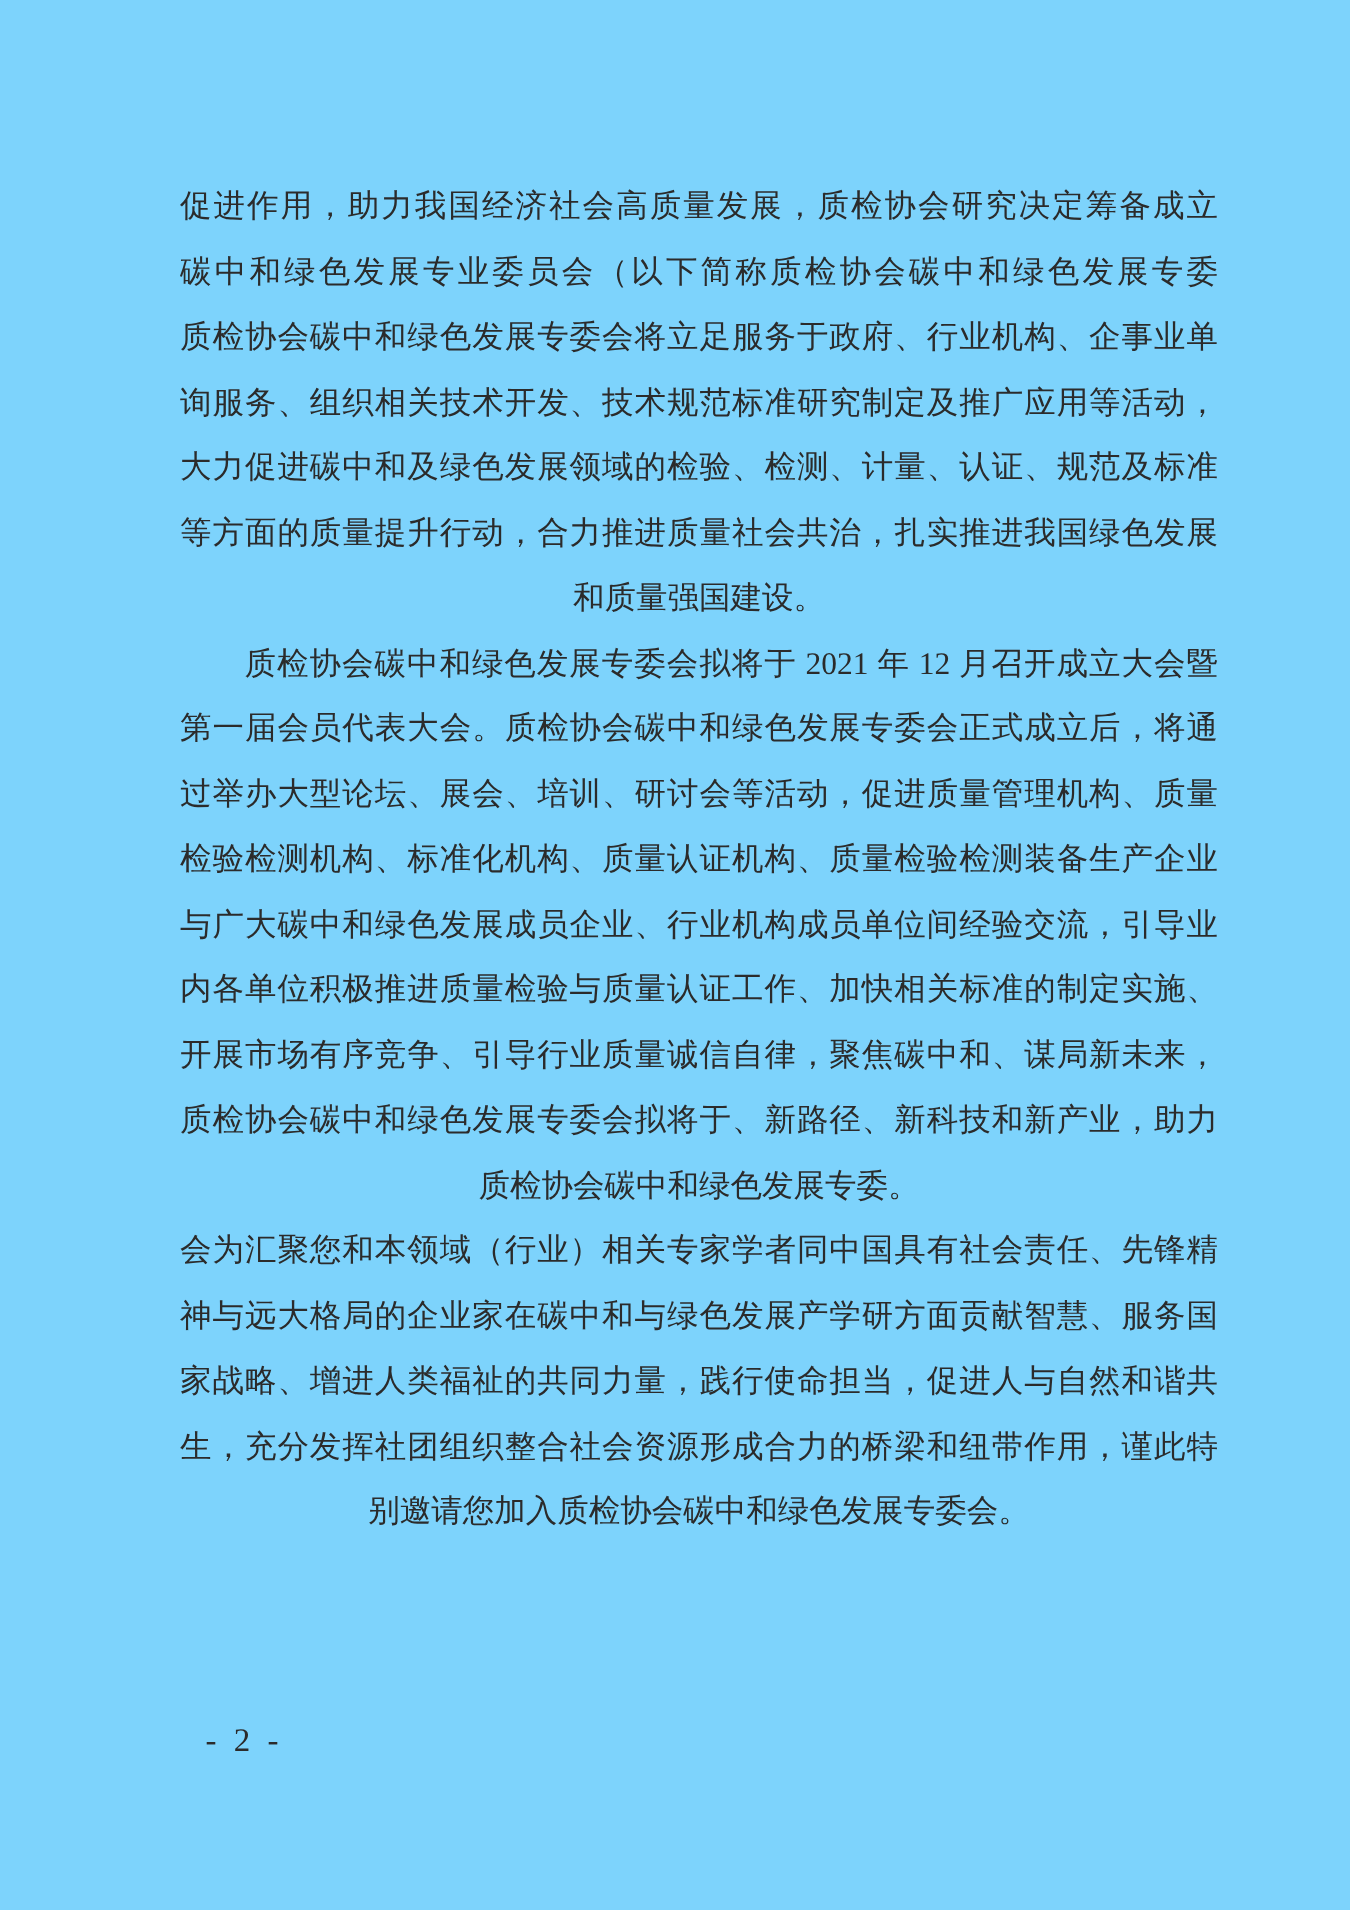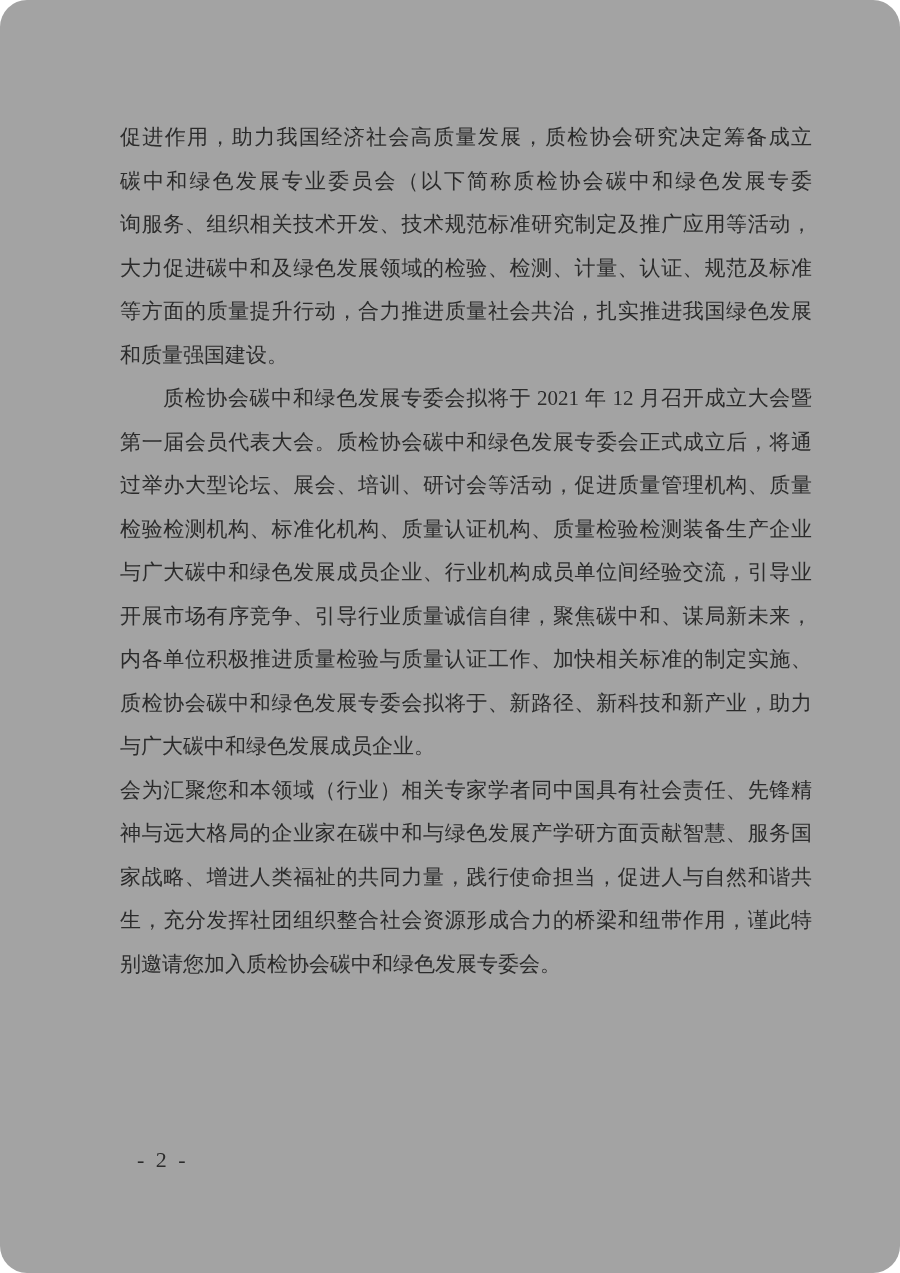--- a/index.html
+++ b/index.html
@@ -10,41 +10,40 @@
     width: 900px;
     height: 1273px;
     background: #ffffff;
     overflow: hidden;
     position: relative;
     font-family: "Liberation Serif", serif;
   }
   .page {
     position: absolute;
     inset: 0;
-    background: #a3a3a3;
-    border-radius: 27px;
+    background: #7dd3fc;
   }
   .text-block {
     position: absolute;
     left: 120px;
     top: 116px;
     width: 692px;
     font-size: 21px;
     line-height: 43.5px;
     color: #2b2b2b;
     letter-spacing: 0;
   }
   .para {
     margin: 0;
     padding: 0;
   }
   .line {
     height: 43.5px;
     overflow: hidden;
-    text-align: left;
+    text-align: center;
   }
   .line.full {
     text-align: justify;
     text-align-last: justify;
     -moz-text-align-last: justify;
   }
   .line.indent {
     text-indent: 43px;
   }
   .page-number {
@@ -59,35 +58,36 @@
   }
 </style>
 </head>
 <body style="background: rgb(255, 255, 255);">
 
 <div class="page">
   <div class="text-block" id="text-block" style="color: rgb(43, 43, 43);">
       <div class="para">
         <div class="line full">促进作用，助力我国经济社会高质量发展，质检协会研究决定筹备成立</div>
         <div class="line full">碳中和绿色发展专业委员会（以下简称质检协会碳中和绿色发展专委会）。</div>
+        <div class="line full">质检协会碳中和绿色发展专委会将立足服务于政府、行业机构、企事业单</div>
         <div class="line full">询服务、组织相关技术开发、技术规范标准研究制定及推广应用等活动，</div>
         <div class="line full">大力促进碳中和及绿色发展领域的检验、检测、计量、认证、规范及标准</div>
         <div class="line full">等方面的质量提升行动，合力推进质量社会共治，扎实推进我国绿色发展</div>
         <div class="line">和质量强国建设。</div>
       </div>
       <div class="para">
         <div class="line full indent">质检协会碳中和绿色发展专委会拟将于 2021 年 12 月召开成立大会暨</div>
         <div class="line full">第一届会员代表大会。质检协会碳中和绿色发展专委会正式成立后，将通</div>
         <div class="line full">过举办大型论坛、展会、培训、研讨会等活动，促进质量管理机构、质量</div>
         <div class="line full">检验检测机构、标准化机构、质量认证机构、质量检验检测装备生产企业</div>
         <div class="line full">与广大碳中和绿色发展成员企业、行业机构成员单位间经验交流，引导业</div>
+        <div class="line full">内各单位积极推进质量检验与质量认证工作、加快相关标准的制定实施、</div>
         <div class="line full">开展市场有序竞争、引导行业质量诚信自律，聚焦碳中和、谋局新未来，</div>
-        <div class="line full">内各单位积极推进质量检验与质量认证工作、加快相关标准的制定实施、</div>
         <div class="line full">质检协会碳中和绿色发展专委会拟将于、新路径、新科技和新产业，助力</div>
-        <div class="line">与广大碳中和绿色发展成员企业。</div>
+        <div class="line">质检协会碳中和绿色发展专委。</div>
       </div>
       <div class="para">
         <div class="line full">会为汇聚您和本领域（行业）相关专家学者同中国具有社会责任、先锋精</div>
         <div class="line full">神与远大格局的企业家在碳中和与绿色发展产学研方面贡献智慧、服务国</div>
         <div class="line full">家战略、增进人类福祉的共同力量，践行使命担当，促进人与自然和谐共</div>
         <div class="line full">生，充分发挥社团组织整合社会资源形成合力的桥梁和纽带作用，谨此特</div>
         <div class="line">别邀请您加入质检协会碳中和绿色发展专委会。</div>
       </div>
     </div>
   <div class="page-number">- 2 -</div>

